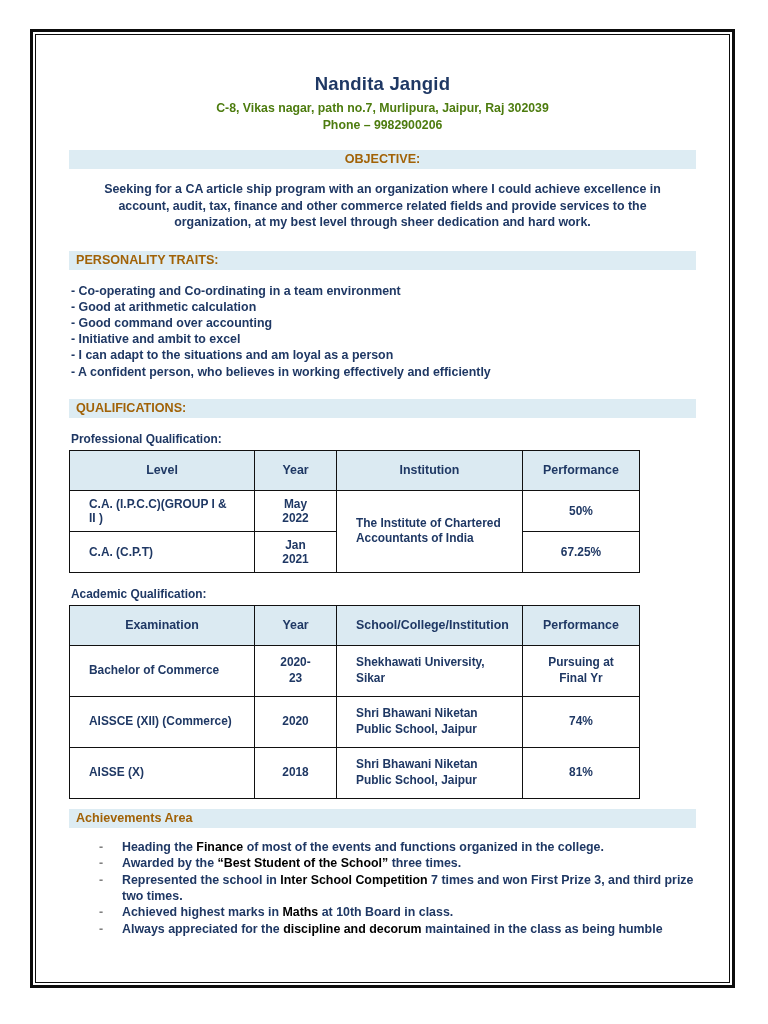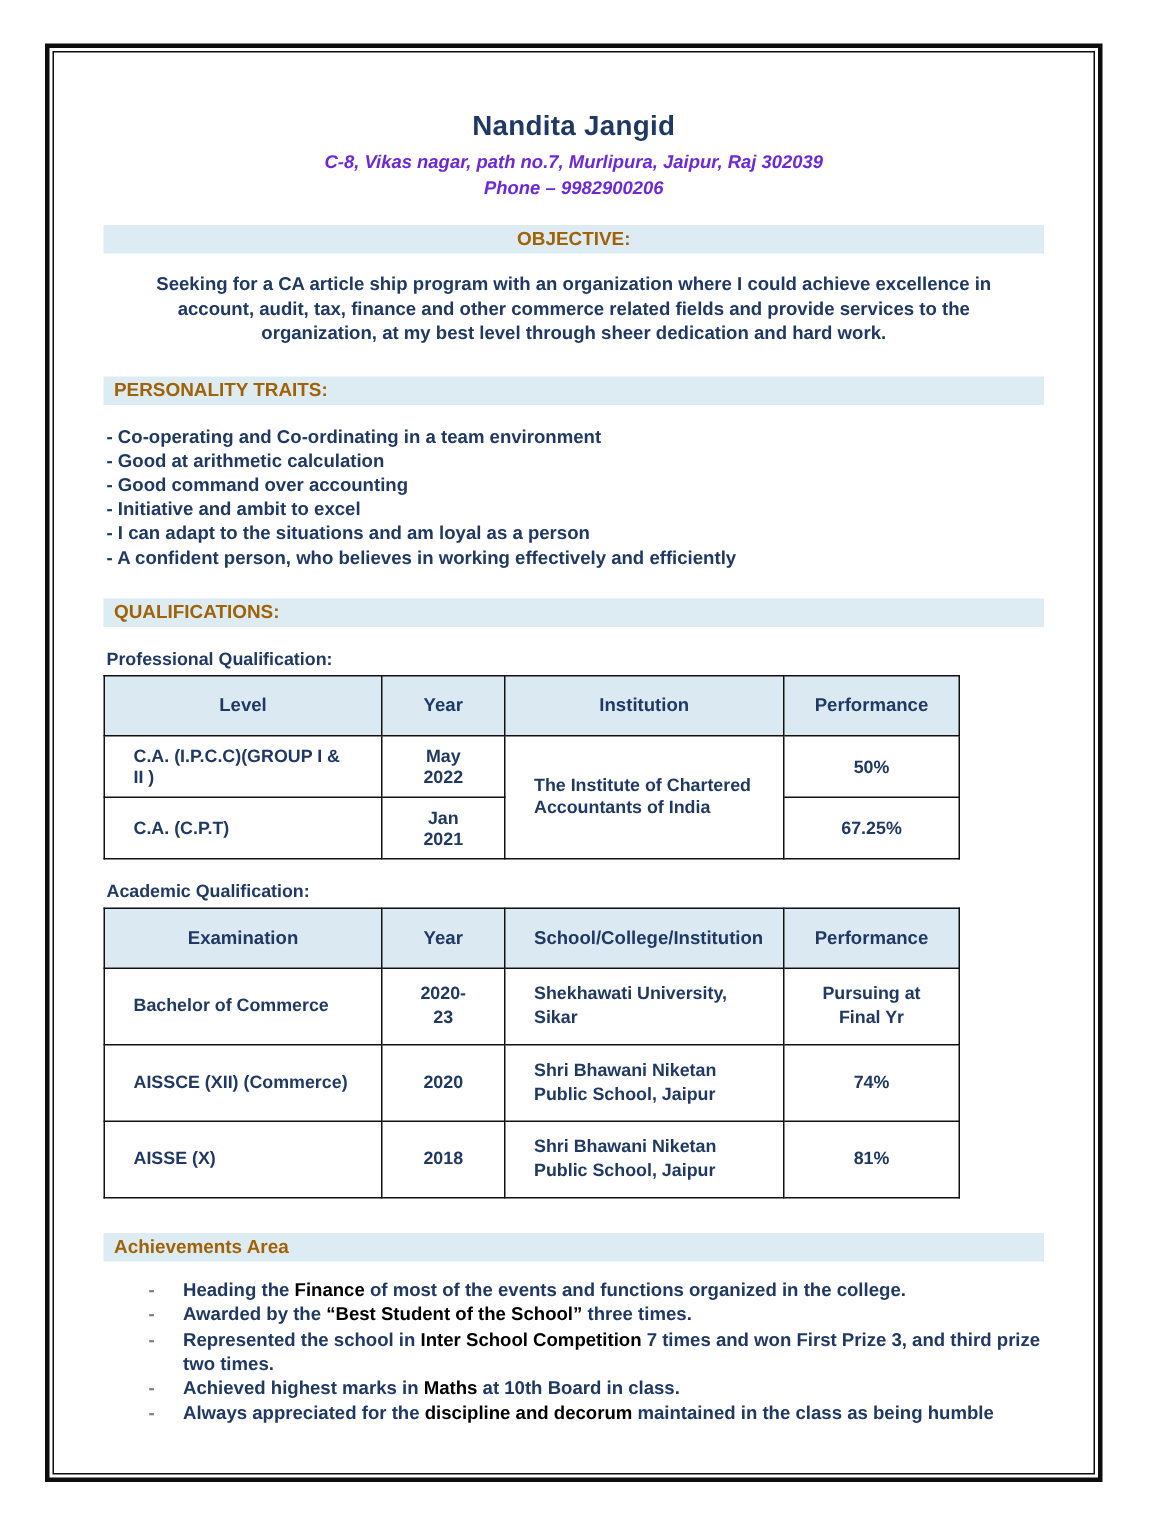--- a/index.html
+++ b/index.html
@@ -53,22 +53,21 @@
     font-weight: bold;
     letter-spacing: 0.2px;
     margin: 0 0 5px 0;
     color: #1f3864;
   }
   .contact-line {
     text-align: center;
     font-size: 12.3px;
     font-weight: bold;
     line-height: 17px;
-    color: #6d28d9;
-    font-style: italic;
+    color: #4d7c0f;
   }
 
   
   .band {
     background: #ddecf3;
     height: 19px;
     line-height: 19px;
     font-size: 12.6px;
     font-weight: bold;
     color: #a16207;
@@ -143,21 +142,21 @@
   .prof td.inst { line-height: 15.5px; }
 
   
   .acad col.c1 { width: 185px; }
   .acad col.c2 { width: 82px; }
   .acad col.c3 { width: 186px; }
   .acad col.c4 { width: 117px; }
   .acad td { height: 38px; line-height: 15.5px; }
 
   
-  .ach-wrap { margin-top: 23px; }
+  .ach-wrap { margin-top: 10px; }
   .ach-list {
     margin: 0;
     padding: 11px 0 0 0;
     list-style: none;
     font-size: 12.4px;
     font-weight: bold;
     line-height: 16.4px;
     color: #1f3864;
   }
   .ach-list li {

